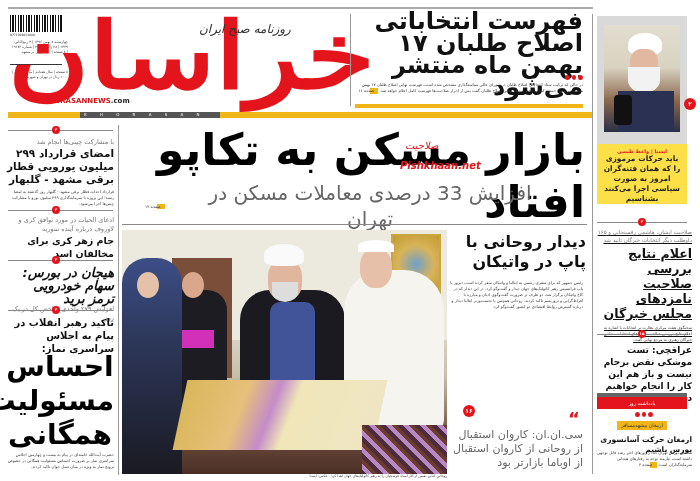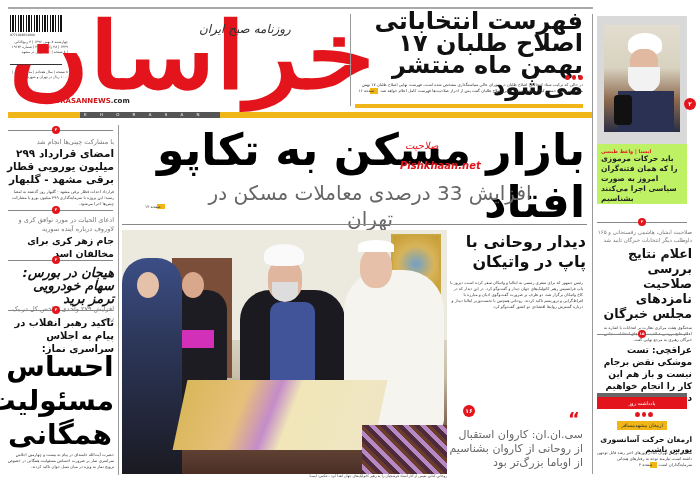--- a/index.html
+++ b/index.html
@@ -62,21 +62,21 @@
 .kicker { font-size: 6.5px; color: #777; line-height: 9px; }
 .lhead { font-size: 10.5px; font-weight: bold; line-height: 13px; color: #111; }
 .left-big { position: absolute; left: 6px; top: 350px; width: 108px; direction: rtl; text-align: center; font-weight: bold; font-size: 28px; line-height: 34px; color: #000; }
 .right-photo-frame { position: absolute; left: 597px; top: 16px; width: 90px; height: 128px; background: #d9d9d9; }
 .right-photo { position: absolute; left: 604px; top: 25px; width: 76px; height: 107px; background: linear-gradient(180deg, #e2ddcf 0%, #d8d2c0 40%, #8d6a4f 70%, #2a2f45 100%); overflow: hidden; }
 .right-photo .turban2 { position: absolute; left: 24px; top: 8px; width: 34px; height: 22px; background: #fff; border-radius: 50% 50% 30% 30%; }
 .right-photo .face2 { position: absolute; left: 26px; top: 24px; width: 28px; height: 30px; background: #e1b8a0; border-radius: 40%; }
 .right-photo .beard2 { position: absolute; left: 24px; top: 42px; width: 32px; height: 26px; background: #f2f2f2; border-radius: 0 0 50% 50%; }
 .right-photo .robe2 { position: absolute; left: 14px; top: 66px; width: 56px; height: 45px; background: #2a3152; }
 .right-photo .mic { position: absolute; left: 10px; top: 70px; width: 18px; height: 30px; background: #111; border-radius: 4px; }
-.right-quote-box { position: absolute; left: 597px; top: 144px; width: 90px; height: 60px; background: #bef264; padding: 4px; direction: rtl; text-align: left; }
+.right-quote-box { position: absolute; left: 597px; top: 144px; width: 90px; height: 60px; background: #fde047; padding: 4px; direction: rtl; text-align: center; }
 .rq-kicker { font-size: 5px; color: #e3141b; font-weight: bold; }
 .rq-text { font-size: 7.5px; font-weight: bold; line-height: 10px; color: #222; }
 .right-item { position: absolute; left: 596px; width: 96px; direction: rtl; text-align: right; }
 .red-box { position: absolute; left: 597px; top: 393px; width: 90px; height: 12px; background: #e3141b; color: #fff; font-size: 5px; text-align: center; line-height: 12px; border-top: 4px solid #666; height: 16px; }
 .yellow-tag { position: absolute; left: 617px; top: 421px; width: 50px; height: 9px; background: #f0b618; font-size: 5px; text-align: center; line-height: 9px; color: #333; }
 .bottom-right-head { position: absolute; left: 596px; top: 435px; width: 96px; direction: rtl; text-align: right; font-weight: bold; font-size: 7.5px; line-height: 10px; }
 </style>
 </head>
 <body>
 
@@ -151,21 +151,21 @@
     <div class="zucchetto"></div>
     <div class="book"></div>
     <div class="carpet"></div>
   </div>
   <div class="caption">روحانی کتابی نفیس از آثار استاد فرشچیان را به رهبر کاتولیک‌های جهان اهدا کرد - عکس: ایسنا</div>
   <div class="badge" style="left:463px; top:405px;">۱۶</div>
 
   <div class="visit-head">دیدار روحانی با پاپ در واتیکان</div>
   <div class="visit-body small-text">رئیس جمهور که برای سفری رسمی به ایتالیا و واتیکان سفر کرده است، دیروز با پاپ فرانسیس رهبر کاتولیک‌های جهان دیدار و گفت‌وگو کرد. در این دیدار که در کاخ واتیکان برگزار شد، دو طرف بر ضرورت گفت‌وگوی ادیان و مبارزه با افراط‌گرایی و تروریسم تاکید کردند. روحانی همچنین با نخست‌وزیر ایتالیا دیدار و درباره گسترش روابط اقتصادی دو کشور گفت‌وگو کرد.</div>
   <div class="quote-mark">“</div>
-  <div class="quote-text">سی.ان.ان: کاروان استقبال از روحانی از کاروان بشناسیم از اوباما بزرگ‌تر بود</div>
+  <div class="quote-text">سی.ان.ان: کاروان استقبال از روحانی از کاروان استقبال از اوباما بازار‌تر بود</div>
 
   <div class="vrule" style="left:118px; top:125px; height:350px;"></div>
 
   <div class="hrule" style="left:8px; top:130px; width:105px;"></div>
   <div class="badge small" style="left:52px; top:126px;">۳</div>
   <div class="left-item" style="top:138px;">
     <div class="kicker">با مشارکت چینی‌ها انجام شد</div>
     <div class="lhead">امضای قرارداد ۲۹۹ میلیون یورویی قطار برقی مشهد - گلبهار</div>
     <div class="small-text" style="margin-top:3px;">قرارداد احداث قطار برقی مشهد - گلبهار روز گذشته به امضا رسید؛ این پروژه با سرمایه‌گذاری ۲۹۹ میلیون یورو با مشارکت چینی‌ها اجرا می‌شود.</div>
   </div>
@@ -187,21 +187,21 @@
   <div class="hrule" style="left:8px; top:310px; width:105px;"></div>
   <div class="badge small" style="left:52px; top:306px;">۳</div>
   <div class="left-item" style="top:316px;">
     <div class="lhead" style="font-size:10px;">تاکید رهبر انقلاب در پیام به اجلاس سراسری نماز:</div>
   </div>
   <div class="left-big">احساس مسئولیت همگانی</div>
   <div class="left-item small-text" style="top:452px;">حضرت آیت‌الله خامنه‌ای در پیام به بیست و چهارمین اجلاس سراسری نماز بر ضرورت احساس مسئولیت همگانی در خصوص ترویج نماز به ویژه در میان نسل جوان تاکید کردند.</div>
 
   <div class="hrule" style="left:597px; top:222px; width:90px;"></div>
   <div class="badge small" style="left:638px; top:218px;">۲</div>
-  <div class="right-item" style="top:228px;">
+  <div class="right-item" style="top:228px;text-decoration:underline;">
     <div class="kicker" style="font-size:5.5px; line-height:8px;">صلاحیت ایشان، هاشمی رفسنجانی و ۱۶۵ داوطلب دیگر انتخابات خبرگان تایید شد</div>
     <div class="lhead" style="font-size:12.5px; line-height:15px; margin-top:2px;">اعلام نتایج بررسی صلاحیت نامزدهای مجلس خبرگان</div>
     <div class="small-text" style="margin-top:4px;">سخنگوی هیئت مرکزی نظارت بر انتخابات با اشاره به اعلام نتایج بررسی صلاحیت نامزدهای انتخابات مجلس خبرگان رهبری به مرجع نهایی گفت.</div>
   </div>
 
   <div class="hrule" style="left:597px; top:334px; width:90px;"></div>
   <div class="badge small" style="left:638px; top:330px;">۱۵</div>
   <div class="right-item" style="top:344px;">
     <div class="lhead" style="font-size:9px; line-height:12px;">عراقچی: تست موشکی نقض برجام نیست و باز هم این کار را انجام خواهیم داد</div>
   </div>

